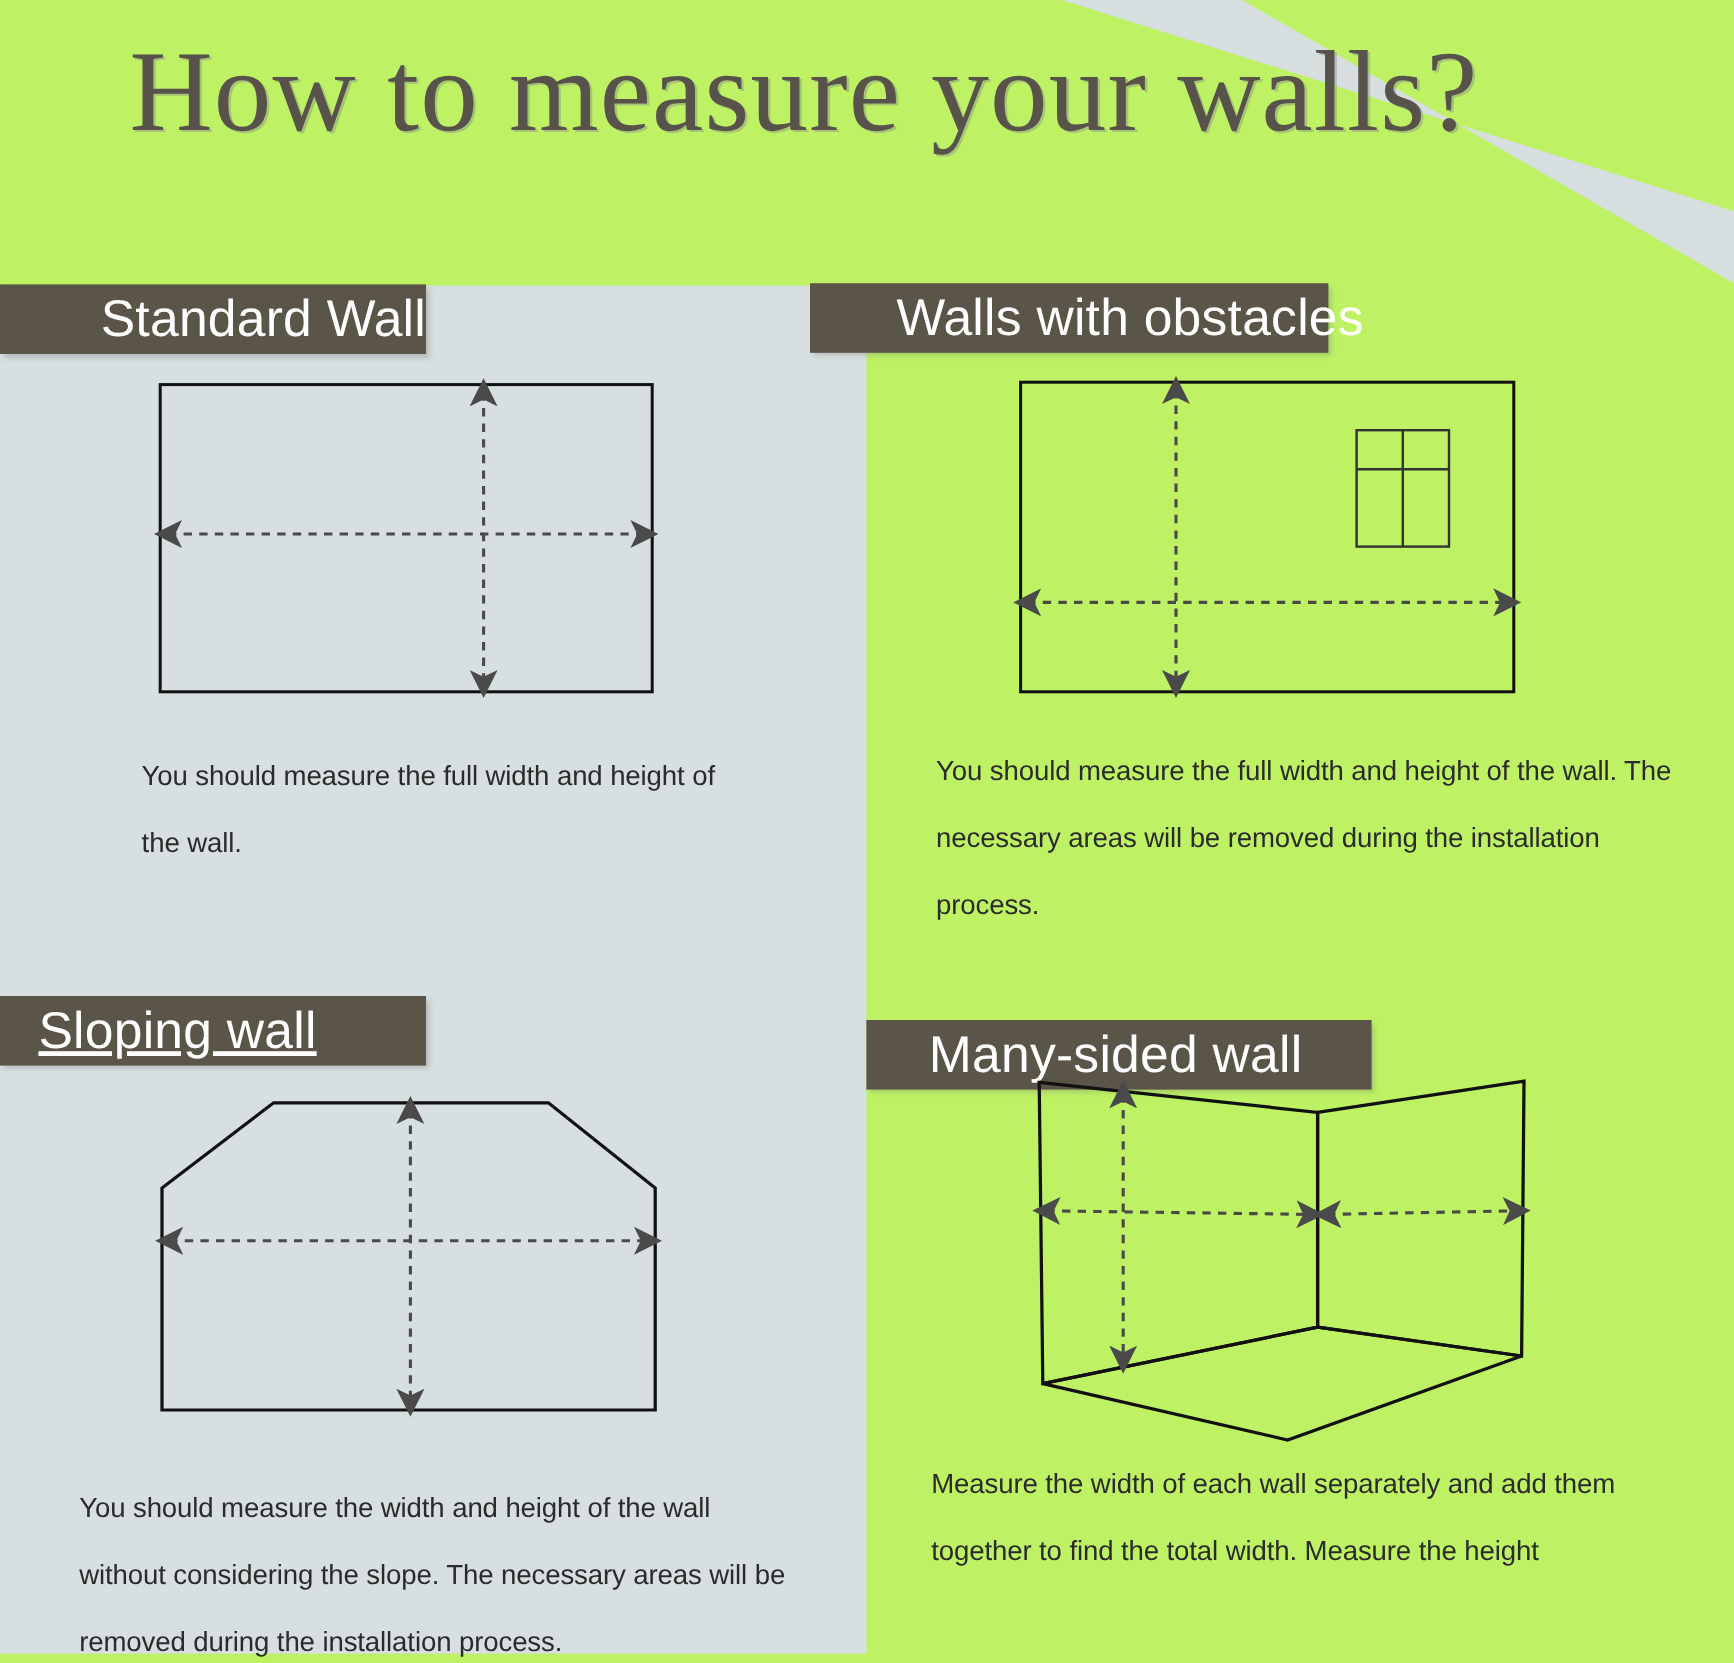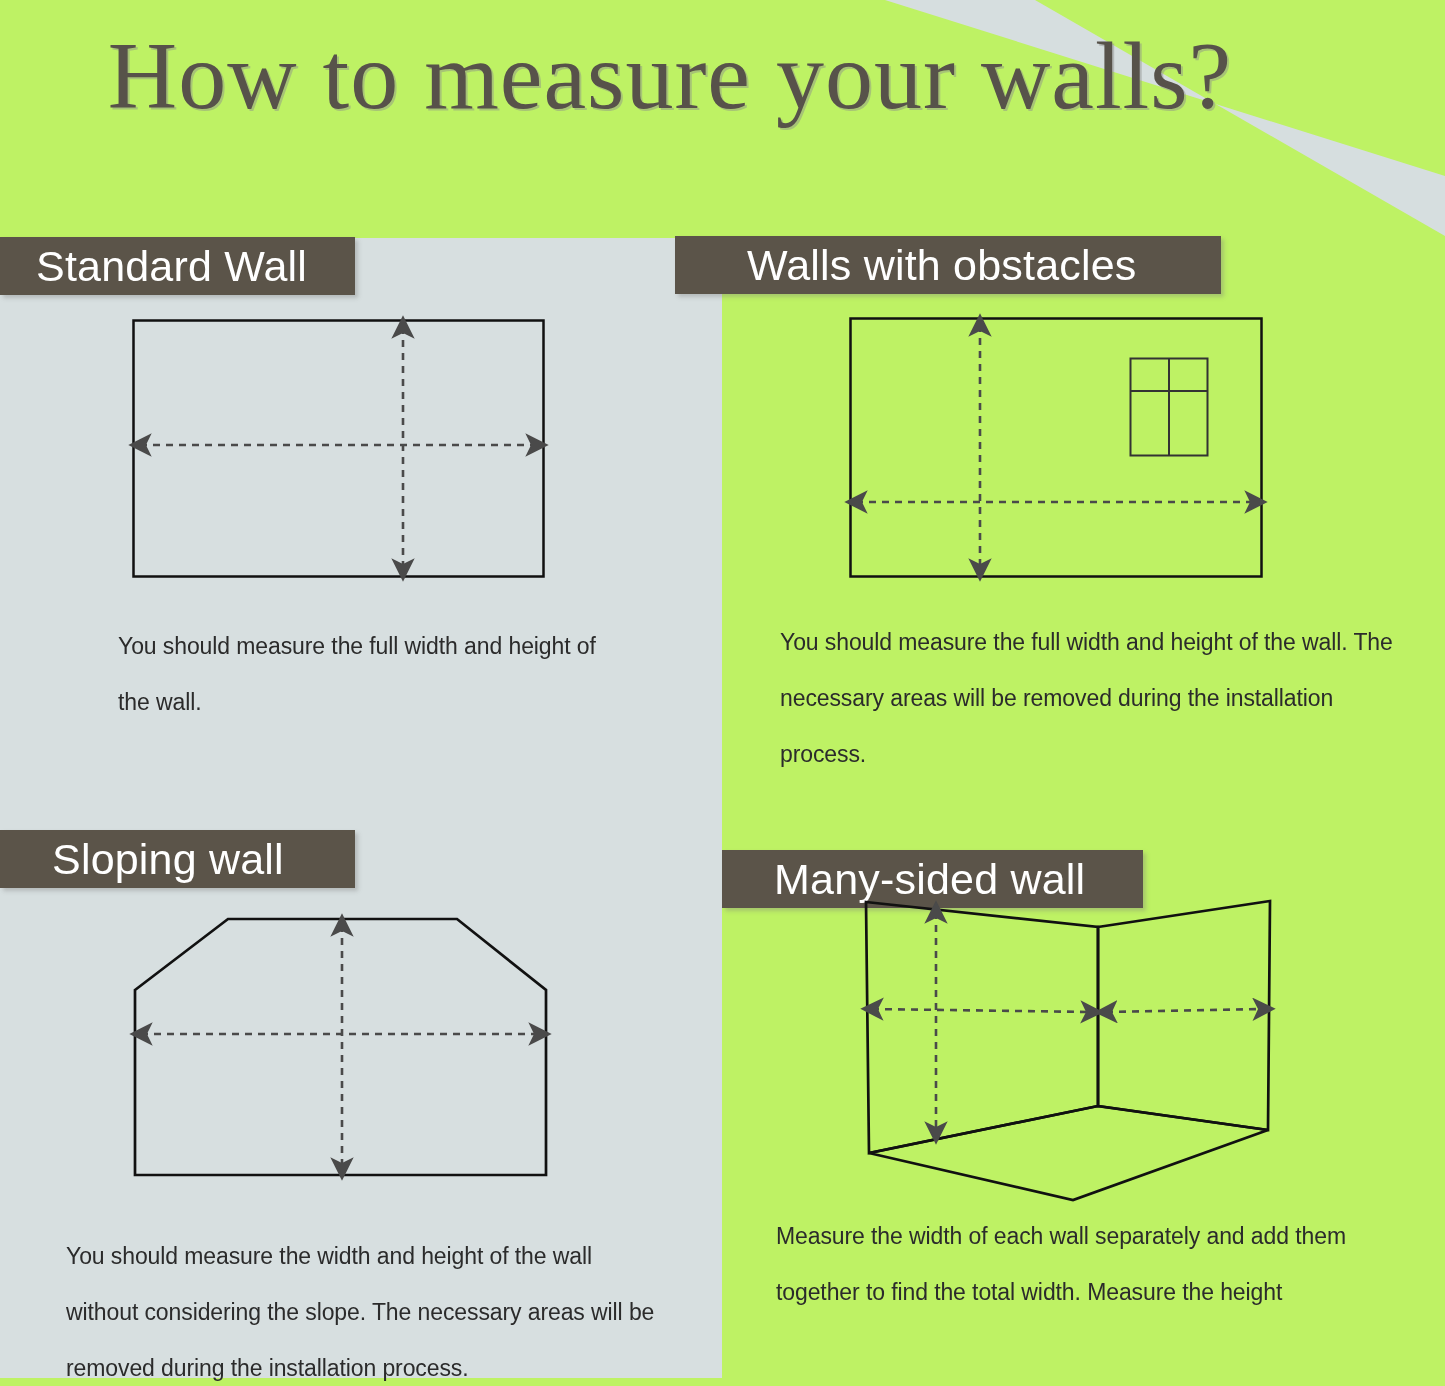--- a/index.html
+++ b/index.html
@@ -58,23 +58,23 @@
     background: #5b5449;
     color: #ffffff;
     font-family: "Liberation Sans", sans-serif;
     font-size: 43px;
     line-height: 58px;
     height: 58px;
     letter-spacing: 0.2px;
     white-space: nowrap;
     box-shadow: 3px 3px 4px rgba(120,120,120,0.35);
   }
-  #hdr-standard  { left: 0px;   top: 237px; width: 355px; padding-left: 36px; box-sizing: border-box; }
-  #hdr-obstacles { left: 675px; top: 236px; width: 546px; padding-left: 72px; box-sizing: border-box; }
-  #hdr-sloping   { left: 0px;   top: 830px; width: 355px; padding-left: 52px; box-sizing: border-box; }
+  #hdr-standard  { left: 0px;   top: 237px; width: 355px; padding-left: 36px; box-sizing: border-box; text-align: right; }
+  #hdr-obstacles { left: 675px; top: 236px; width: 432px; padding-left: 72px; box-sizing: border-box; }
+  #hdr-sloping   { left: 0px;   top: 830px; width: 355px; padding-left: 32px; box-sizing: border-box; text-decoration: underline; }
   #hdr-many      { left: 722px; top: 830px; width: 421px; padding-left: 52px; box-sizing: border-box; margin-top: 20px; }
 
   
   .diagram { position: absolute; }
   #dia-standard  { left: 110px; top: 305px;  width: 470px; height: 290px; }
   #dia-obstacles { left: 830px; top: 305px;  width: 460px; height: 290px; }
   #dia-sloping   { left: 110px; top: 900px;  width: 470px; height: 295px; }
   #dia-many      { left: 840px; top: 885px;  width: 470px; height: 330px; }
 
   

